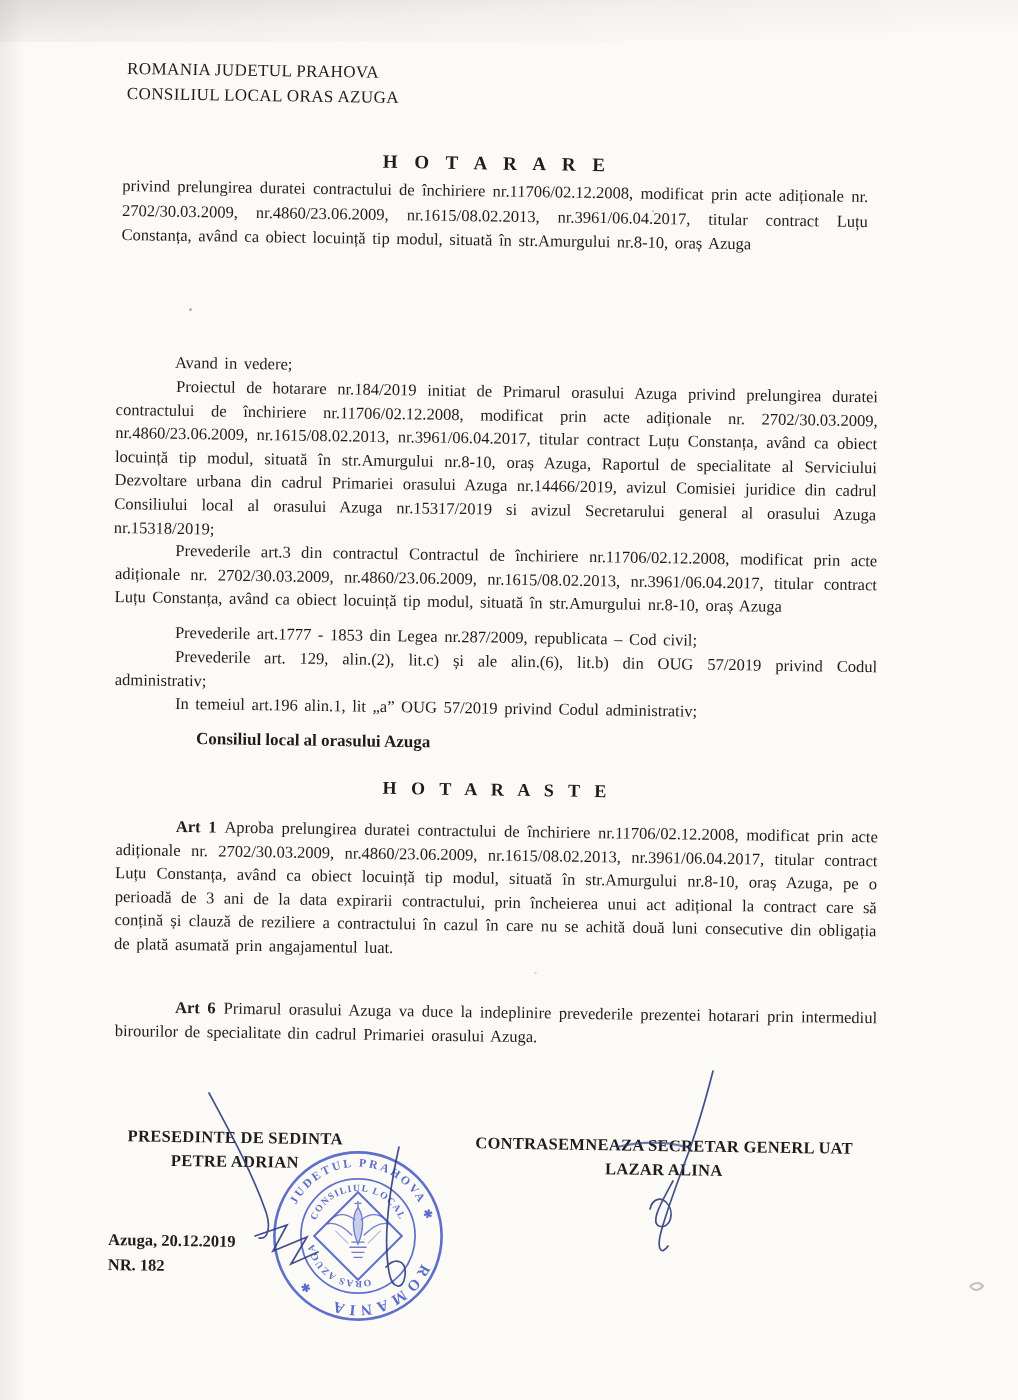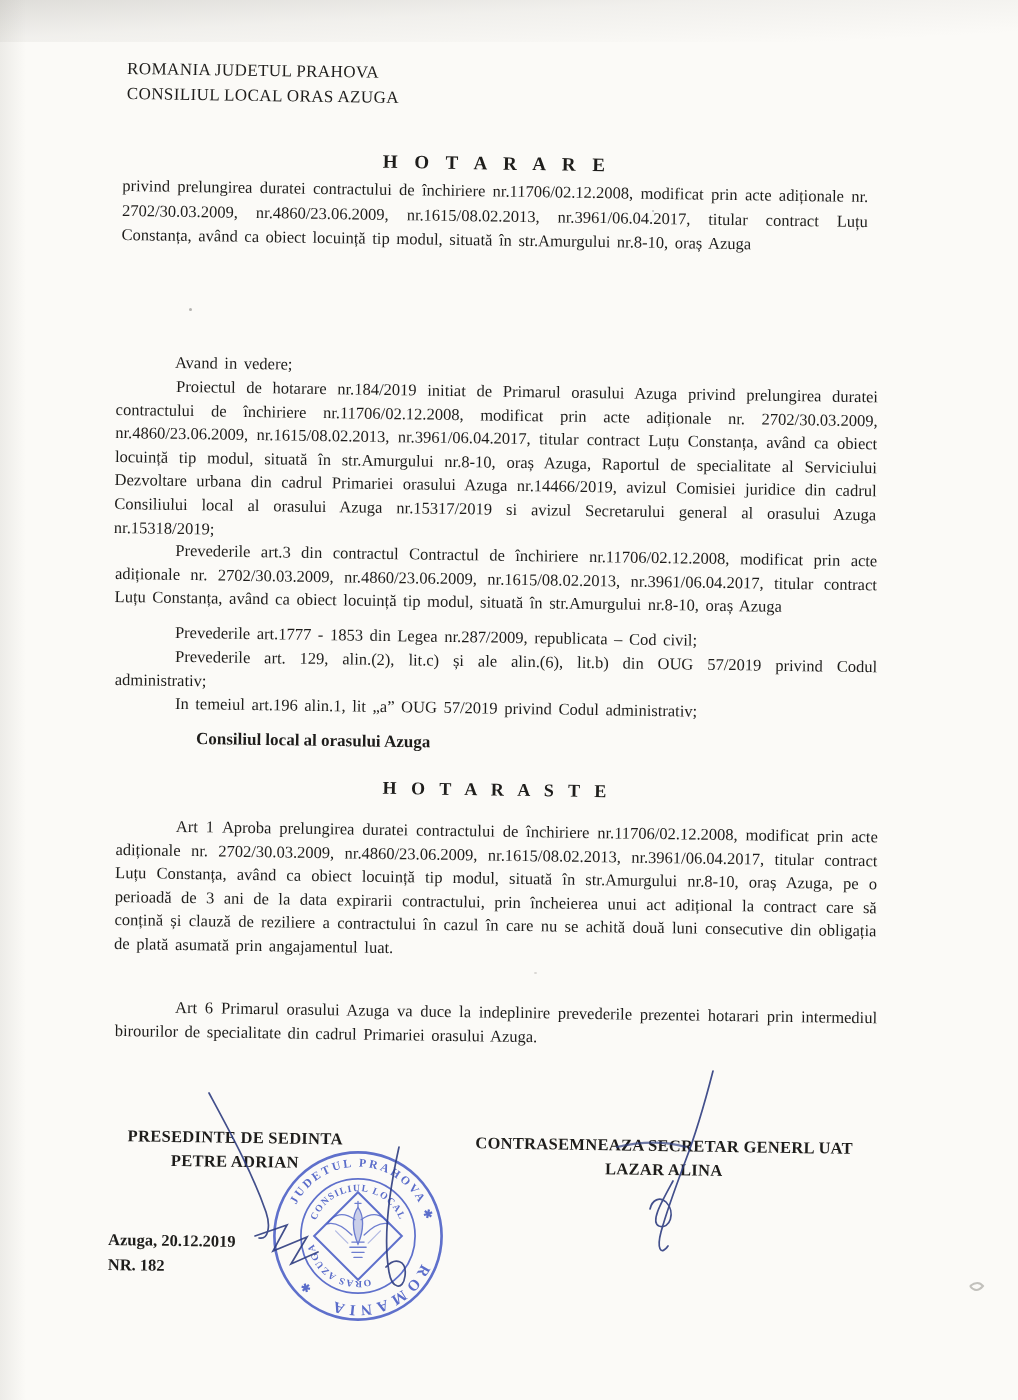--- a/index.html
+++ b/index.html
@@ -35,21 +35,21 @@
   .recital-1{top:374px;}
   .recital-2{top:538px;}
   .recital-3{top:620px;}
   .recital-4{top:644px;}
   .recital-5{top:691px;}
   .council-line{left:196px;top:729px;font-size:17px;font-weight:bold;}
   .decision-title{left:122px;top:774px;width:750px;text-align:center;
     font-size:18px;font-weight:bold;letter-spacing:5px;}
   .art-1{top:814px;}
   .art-2{top:995px;}
-  .art-label{font-weight:normal;padding-right:8px;}
+  .art-label{font-weight:bold;padding-right:8px;}
   .sig-left{left:110px;top:1124px;width:250px;text-align:center;
     font-size:16.5px;font-weight:bold;line-height:24px;letter-spacing:.3px;}
   .sig-right{left:458px;top:1131px;width:412px;text-align:center;
     font-size:16.5px;font-weight:bold;line-height:24px;letter-spacing:.3px;}
   .issue-block{left:108px;top:1227px;font-size:16.5px;font-weight:bold;line-height:25px;}
   .stamp{position:absolute;left:254px;top:1132px;width:208px;height:208px;}
   .ink-overlay{position:absolute;left:0;top:0;width:1018px;height:1400px;pointer-events:none;}
   .speck{position:absolute;border-radius:50%;background:rgba(95,94,90,.45);}
   .speck.s1{left:189px;top:308px;width:3px;height:3px;}
   .speck.s2{left:652px;top:210px;width:2px;height:2px;}

